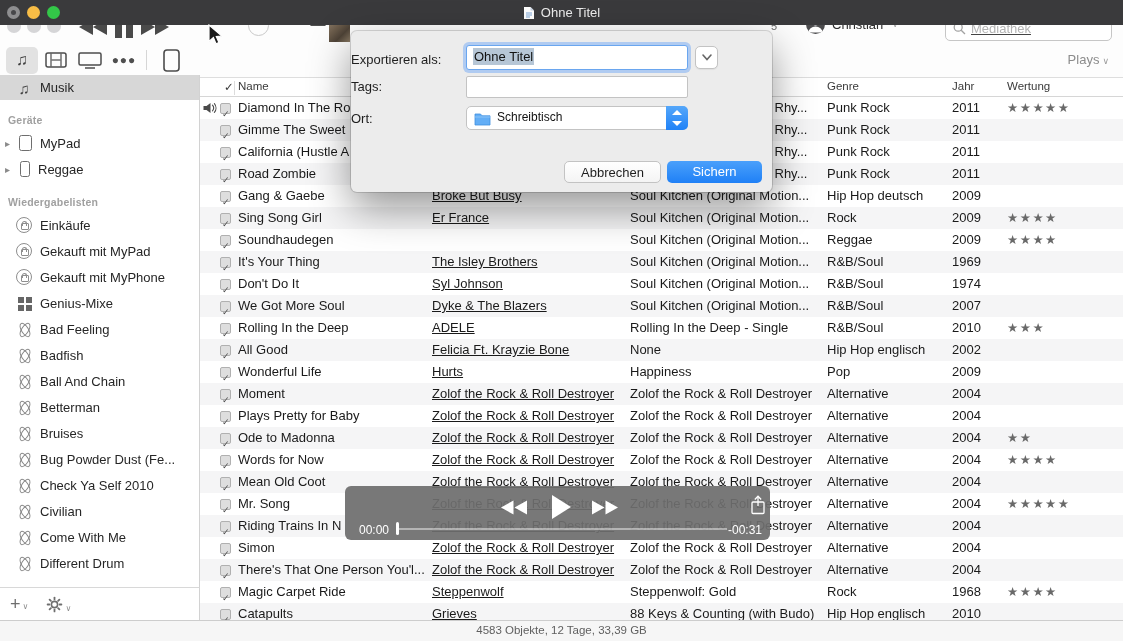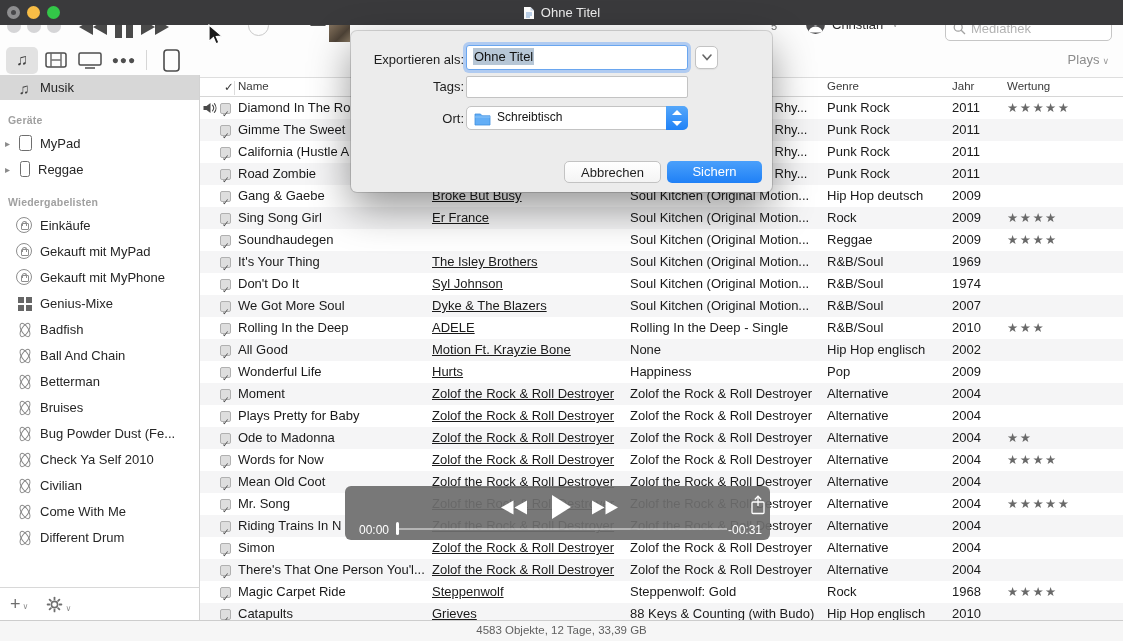--- a/index.html
+++ b/index.html
@@ -17,21 +17,21 @@
            border-left:8px solid transparent; border-right:8px solid transparent; border-bottom:9px solid #4f4f4f; }
   .artwork { position:absolute; left:329px; top:13px; width:21px; height:29px; z-index:6;
              background:linear-gradient(135deg,#9a8a74 0%,#6b5c4b 45%,#4e4337 70%,#8a7a64 100%); }
   .lcd-frag { position:absolute; left:771px; top:20px; font-size:11px; color:#6a6a6a; z-index:6; }
   .account { position:absolute; left:806px; top:15px; display:flex; align-items:center; gap:7px; z-index:6; }
   .account-name { font-size:13px; color:#2e2e2e; }
   .account .chev { font-size:8px; color:#9a9a9a; margin-left:2px; }
   .searchbox { position:absolute; left:945px; top:16px; width:167px; height:25px; background:#fff;
                border:1px solid #c6c6c6; border-radius:5px; display:flex; align-items:center; padding:0 7px; gap:5px; z-index:6; }
   .searchbox input { border:none; outline:none; width:120px; font-size:13px; color:#444; background:transparent;
-                     font-family:inherit; }
+                     font-family:inherit;text-decoration:underline; }
   .searchbox input::placeholder { color:#b3b3b3; }
 
   
   .tabs { position:absolute; left:0; top:45px; height:30px; z-index:6; display:flex; align-items:center; padding-left:6px; }
   .tab { display:flex; align-items:center; justify-content:center; width:32px; height:27px; border-radius:5px; }
   .tab.selected { background:#e2e2e2; }
   .tab + .tab { margin-left:2px; }
   .music-glyph { font-size:16px; color:#3f3f3f; line-height:1; }
   .tab-dots { font-size:12px; color:#4f4f4f; letter-spacing:1px; }
   .tab-divider { width:1px; height:20px; background:#d6d6d6; margin:0 8px 0 6px; }
@@ -116,21 +116,21 @@
             background:rgba(110,110,110,0.93); z-index:40; }
   .pbtn { position:absolute; }
   .ptime { position:absolute; color:#fff; font-size:12px; top:37px; }
   .ptrack { position:absolute; left:52px; right:43px; top:42px; height:2px; background:rgba(255,255,255,0.45); }
   .pthumb { position:absolute; left:51px; top:36px; width:3px; height:13px; background:#fff; border-radius:1.5px; }
 
   
   .dialog { position:absolute; left:351px; top:31px; width:421px; height:161px; background:#ececec;
             border-radius:6px; z-index:100;
             box-shadow:0 0 0 1px rgba(0,0,0,0.14), 0 16px 42px rgba(0,0,0,0.42); font-size:13px; color:#1e1e1e; }
-  .dlg-label { position:absolute; left:0; width:113px; text-align:right; }
+  .dlg-label { position:absolute; left:0; width:113px; }
   .dlg-field { position:absolute; left:115px; width:222px; background:#fff; border:1px solid #c3c3c3;
                border-radius:2px; }
   .dlg-field.focused { border:1px solid #6aa6ef; box-shadow:0 0 0 3px rgba(115,170,245,0.5); border-radius:3px; }
   .filename-text { position:absolute; left:6px; top:3px; font-size:13px; color:#111; }
   .filename-text .sel { background:#b6c6d6; padding:1px 1px; }
   .dlg-field input { width:100%; height:100%; border:none; outline:none; font-size:13px; font-family:inherit;
                      background:transparent; padding:0 6px; }
   .disclosure-btn { position:absolute; left:344px; top:15px; width:23px; height:23px; background:#fff;
                     border:1px solid #c3c3c3; border-radius:5px; box-shadow:0 1px 1px rgba(0,0,0,0.06);
                     display:flex; align-items:center; justify-content:center; }
@@ -288,20 +288,24 @@
       <div class="side-item">
         <span class="pl-icon icon-purchased"></span>
         <span class="lbl">Gekauft mit MyPhone</span>
       </div>
       <div class="side-item">
         <span class="pl-icon icon-genius-mix"></span>
         <span class="lbl">Genius-Mixe</span>
       </div>
       <div class="side-item">
         <span class="pl-icon icon-genius"></span>
+        <span class="lbl">Bad Feeling</span>
+      </div>
+      <div class="side-item">
+        <span class="pl-icon icon-genius"></span>
         <span class="lbl">Badfish</span>
       </div>
       <div class="side-item">
         <span class="pl-icon icon-genius"></span>
         <span class="lbl">Ball And Chain</span>
       </div>
       <div class="side-item">
         <span class="pl-icon icon-genius"></span>
         <span class="lbl">Betterman</span>
       </div>
@@ -499,21 +503,21 @@
         <span class="cell genre">R&amp;B/Soul</span>
         <span class="cell year">2010</span>
         <span class="cell stars">★★★</span>
       </div>
       <div class="row">
 
         <span class="cell cb">
           <span class="cbox"></span>
         </span>
         <span class="cell name">All Good</span>
-        <span class="cell artist">Motion Ft. Krayzie Bone</span>
+        <span class="cell artist">Felicia Ft. Krayzie Bone</span>
         <span class="cell album">None</span>
         <span class="cell genre">Hip Hop englisch</span>
         <span class="cell year">2002</span>
         <span class="cell stars"></span>
       </div>
       <div class="row">
 
         <span class="cell cb">
           <span class="cbox"></span>
         </span>

